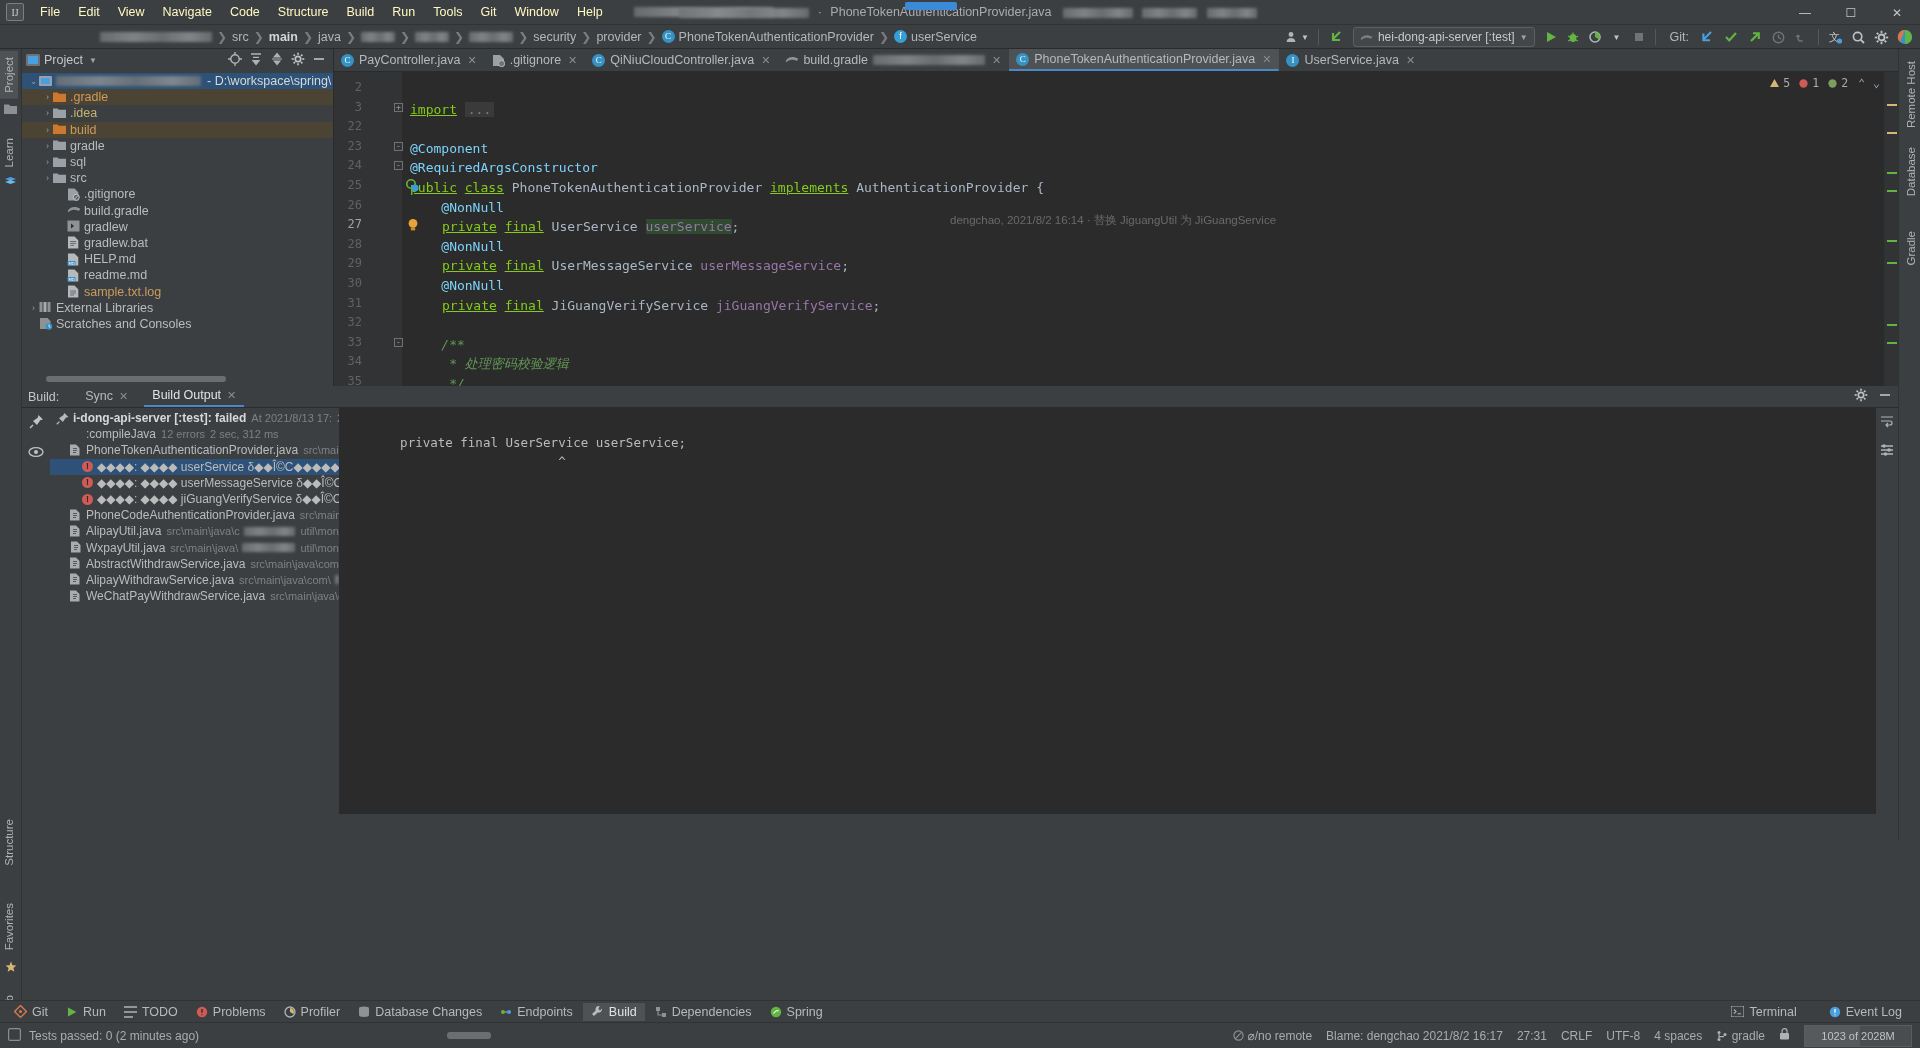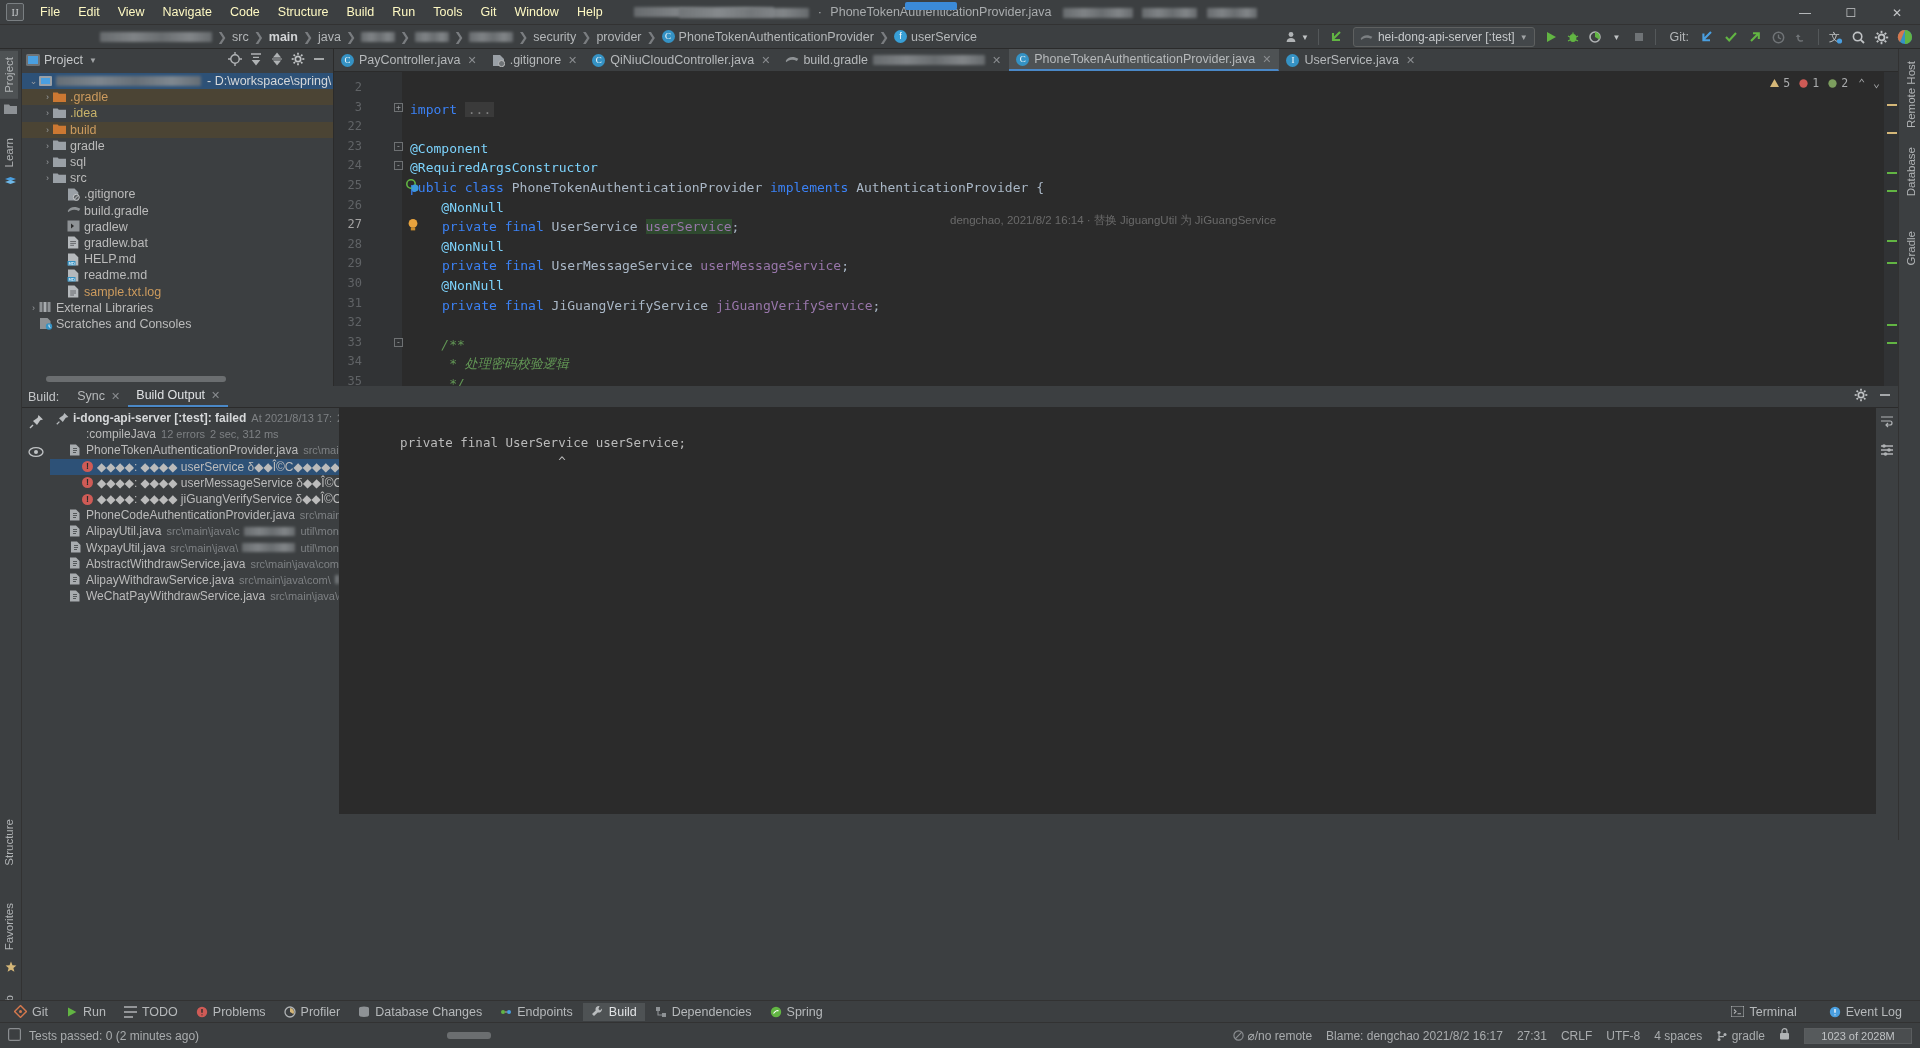--- a/index.html
+++ b/index.html
@@ -152,21 +152,21 @@
   .gline.cur { color: #a4a3a3; }
   .fold-mark {
     position: absolute; left: 60px; width: 9px; height: 9px;
     border: 1px solid #6e7173; color: #9a9da0; font-size: 8px;
     line-height: 7px; text-align: center; background: #313335;
   }
   .code-line {
     position: absolute; left: 76px; font-size: 13px; white-space: pre;
     font-family: "DejaVu Sans Mono", monospace; line-height: 19.6px;
   }
-  .k  { color: #3b82f6; }
+  .k  { color: #84cc16; text-decoration: underline; }
   .ann{ color: #7dd3fc; margin-top: 12px; }
   .ty { color: #a9b7c6; }
   .fld{ color: #9876aa; }
   .cm { color: #629755; font-style: italic; }
   .cmg{ color: #808080; }
   .hintxt { color: #6a6a6a; font-size: 11.5px; font-family: "Liberation Sans", sans-serif; }
   .usg-hl { background: #2f4a2f; }
 
   .rgutter {
     position: absolute; right: 0; top: 0; bottom: 0; width: 14px; background: #313335;
@@ -177,21 +177,21 @@
   }
   .sev-dot { width: 9px; height: 9px; }
   .mark { position: absolute; right: 1px; width: 10px; height: 2px; }
 
   
   .build-panel {
     position: absolute; left: 22px; top: 386px; right: 22px; height: 428px;
     background: #3c3f41;
   }
   .bp-head {
-    height: 22px; display: flex; align-items: center; gap: 0;
+    height: 22px; display: flex; align-items: center; gap: 8px;
     font-size: 12.5px; color: #c4c6c8; padding-left: 6px;
     border-bottom: 1px solid #2b2b2b;
   }
   .bp-head .lab { margin-right: 10px; }
   .btab { display:flex; align-items:center; gap:6px; padding: 2px 8px 3px 8px; color:#b6b9bb; }
   .btab.active { color: #e0e2e4; border-bottom: 2px solid #4a88c7; }
   .bp-head-right { margin-left: auto; display: flex; gap: 10px; padding-right: 6px; color:#b0b3b5; }
 
   .bp-body { position: absolute; left: 0; right: 0; top: 22px; bottom: 0; display: flex; }
   .bp-side {
@@ -238,21 +238,21 @@
 
   
   .statusbar {
     position: absolute; left: 0; right: 0; bottom: 0; height: 26px;
     background: #3c3f41; display: flex; align-items: center; padding-left: 8px;
     font-size: 12px; color: #a9acae; gap: 8px; border-top: 1px solid #323232;
   }
   .st-right { margin-left: auto; display: flex; align-items: center; gap: 14px; padding-right: 8px; }
   .mem-bar {
     display: flex; align-items: center; justify-content: center;
-    width: 108px; height: 16px; background: #4a4d4f; border: 1px solid #5a5d5f;
+    width: 108px; height: 22px; background: #4a4d4f; border: 1px solid #5a5d5f;
     font-size: 11px; color: #c0c3c5; position: relative;
   }
   .mem-fill { position: absolute; left:0; top:0; bottom:0; width: 52%; background: #565a5c; }
   .mem-txt { position: relative; z-index: 1; }
 
   
   .hscroll {
     position: absolute; height: 6px; background: #6b6e70; border-radius: 3px;
   }
 </style>

